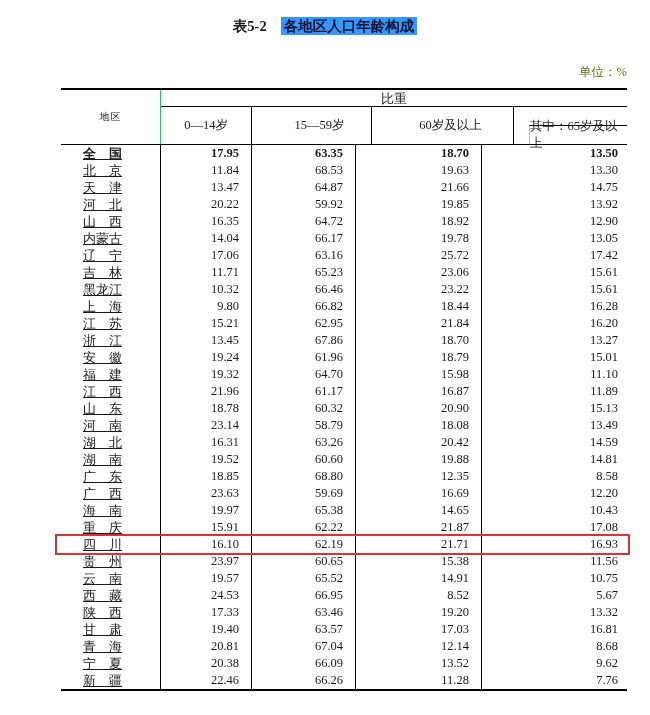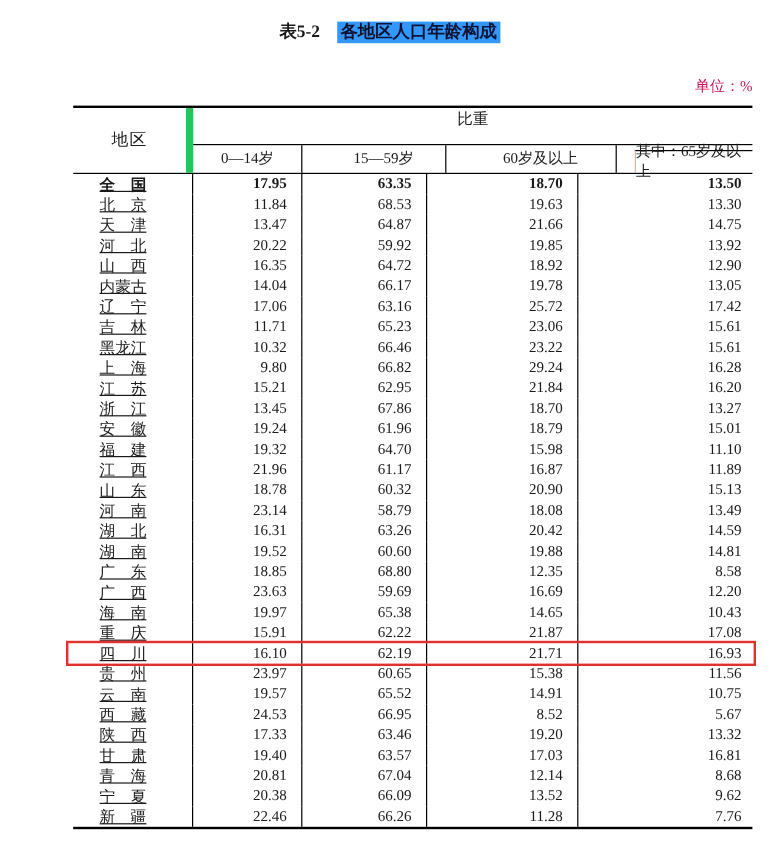--- a/index.html
+++ b/index.html
@@ -9,34 +9,34 @@
     -webkit-font-smoothing:antialiased;
   }
   .title-row{
     position:absolute;top:17px;left:0;width:100%;text-align:center;
     font-size:14.5px;font-weight:bold;white-space:nowrap;
   }
   .title-highlight{
     background:#3398fe;color:#0d1433;padding:1px 3px;margin-left:14px;
   }
   .unit{
-    position:absolute;top:64px;right:23px;font-size:12.5px;color:#be185d;
+    position:absolute;top:64px;right:23px;font-size:12.5px;color:#4d7c0f;
   }
   .table-wrap{
     position:absolute;left:61px;top:88px;width:566px;
     border-top:2px solid #000;border-bottom:2px solid #000;
   }
   .header{display:flex;height:55px;border-bottom:1px solid #000;box-sizing:border-box;}
   .corner{
-    width:100px;box-sizing:border-box;border-right:6px solid #22c55e;
-    display:flex;align-items:center;justify-content:center;font-size:14px;letter-spacing:1px;
+    width:100px;box-sizing:border-box;border-right:1px solid #22c55e;
+    display:flex;align-items:center;justify-content:center;font-size:10px;letter-spacing:1px;
   }
   .header-right{flex:1;display:flex;flex-direction:column;min-width:0;}
   .group{
-    height:31px;box-sizing:border-box;border-bottom:1px solid #000;
+    height:17px;box-sizing:border-box;border-bottom:1px solid #000;
     text-align:center;font-size:13px;line-height:17px;
   }
   .subrow{flex:1;display:flex;min-width:0;gap:16px;}
   .sub{
     box-sizing:border-box;border-right:1px solid #000;
     display:flex;align-items:center;justify-content:center;font-size:12.5px;
   }
   .sub.c1{width:91px;}
   .sub.c2{width:104px;}
   .sub.c3{width:126px;}
@@ -144,21 +144,21 @@
         <div class="cell region">黑龙江</div>
         <div class="cell v1">10.32</div>
         <div class="cell v2">66.46</div>
         <div class="cell v3">23.22</div>
         <div class="cell v4">15.61</div>
       </div>
       <div class="row">
         <div class="cell region">上　海</div>
         <div class="cell v1">9.80</div>
         <div class="cell v2">66.82</div>
-        <div class="cell v3">29.24</div>
+        <div class="cell v3">18.44</div>
         <div class="cell v4">16.28</div>
       </div>
       <div class="row">
         <div class="cell region">江　苏</div>
         <div class="cell v1">15.21</div>
         <div class="cell v2">62.95</div>
         <div class="cell v3">21.84</div>
         <div class="cell v4">16.20</div>
       </div>
       <div class="row">

